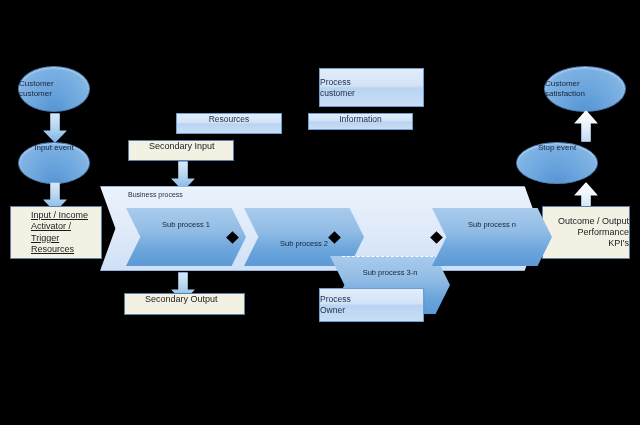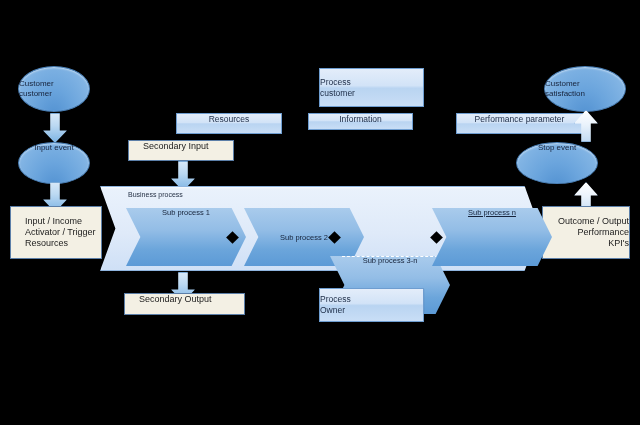--- a/index.html
+++ b/index.html
@@ -49,21 +49,21 @@
   }
 
   
   .creambox {
     background: #f3f0e4;
     border: 1px solid #5c7fa8;
     font-size: 9px;
     color: #1c1c1c;
     box-shadow: 0 1px 1px rgba(0,0,0,0.25);
   }
-  .creambox.left   { justify-content: flex-start; text-align: left;  padding-left: 14px; }
+  .creambox.left   { justify-content: flex-start; text-align: left;  padding-left: 20px; }
   .creambox.right  { justify-content: flex-end;   text-align: right; padding-right: 0; }
 
   
   .bp-wrap {
     position: absolute;
     left: 100px;
     top: 186px;
     width: 440px;
     height: 85px;
   }
@@ -89,21 +89,21 @@
     position: absolute;
     top: 22px;
     height: 58px;
     background: linear-gradient(to bottom, #a9cbec 0%, #93bde6 38%, #6ba5db 72%, #5c9ad6 100%);
     clip-path: polygon(0% 0%, 88% 0%, 100% 50%, 88% 100%, 0% 100%, 12% 50%);
     font-size: 7.5px;
     color: #16233a;
     display: flex;
     align-items: flex-start;
     justify-content: center;
-    padding-top: 0;
+    padding-top: 12px;
     box-sizing: border-box;
   }
   .sub.dashed-mark::after {
     content: "";
     position: absolute;
     left: 10%;
     right: 10%;
     top: 0;
     border-top: 1px dashed #ffffff;
   }
@@ -144,21 +144,21 @@
   </div>
 
   <div class="arrow-down" style="left:43px; top:113px; width:22px; height:28px;"></div>
 
   <div class="node ellipse" style="left:18px; top:142px; width:72px; height:42px;">
     <span>Input event</span>
   </div>
 
   <div class="arrow-down" style="left:43px; top:182px; width:22px; height:28px;"></div>
 
-  <div class="node creambox left" style="left:10px; top:206px; width:92px; height:53px; flex-direction:column; align-items:flex-start; justify-content:center;">
+  <div class="node creambox left" style="left:10px; top:206px; width:92px; height:53px; flex-direction:column; align-items:flex-start; justify-content:center;text-decoration:underline;">
     <span>Input / Income</span>
     <span>Activator / Trigger</span>
     <span>Resources</span>
   </div>
 
   <div class="node bluebox" style="left:128px; top:113px; width:106px; height:21px;">
     <span>Resources</span>
   </div>
 
   <div class="node creambox left" style="left:128px; top:140px; width:106px; height:21px;">
@@ -169,23 +169,20 @@
 
   <div class="node bluebox" style="left:271px; top:68px; width:105px; height:39px; flex-direction:column;">
     <span>Process</span>
     <span>customer</span>
   </div>
 
   <div class="node bluebox" style="left:260px; top:113px; width:105px; height:17px;">
     <span>Information</span>
   </div>
 
-  <div class="node bluebox" style="left:408px; top:113px; width:127px; height:21px;">
-    <span>Performance parameter</span>
-  </div>
 
   <div class="node ellipse" style="left:544px; top:66px; width:82px; height:46px; flex-direction:column;">
     <span>Customer</span>
     <span>satisfaction</span>
   </div>
 
   <div class="arrow-up" style="left:574px; top:110px; width:22px; height:30px;"></div>
 
   <div class="node ellipse" style="left:516px; top:142px; width:82px; height:42px;">
     <span>Stop event</span>
@@ -205,21 +202,21 @@
 
     <div class="sub" style="left:26px; width:120px;">
       <span>Sub process 1</span>
     </div>
     <div class="sub" style="left:144px; width:120px;align-items:center;">
       <span>Sub process 2</span>
     </div>
     <div class="sub dashed-mark" style="left:230px; width:120px;margin-top:48px;">
       <span>Sub process 3-n</span>
     </div>
-    <div class="sub" style="left:332px; width:120px;text-decoration:underline;">
+    <div class="sub" style="left:332px; width:120px;">
       <span>Sub process n</span>
     </div>
 
     <div class="diamond" style="left:128px; top:47px;"></div>
     <div class="diamond" style="left:230px; top:47px;"></div>
     <div class="diamond" style="left:332px; top:47px;"></div>
   </div>
 
   <div class="arrow-down" style="left:171px; top:272px; width:22px; height:28px;"></div>
 

